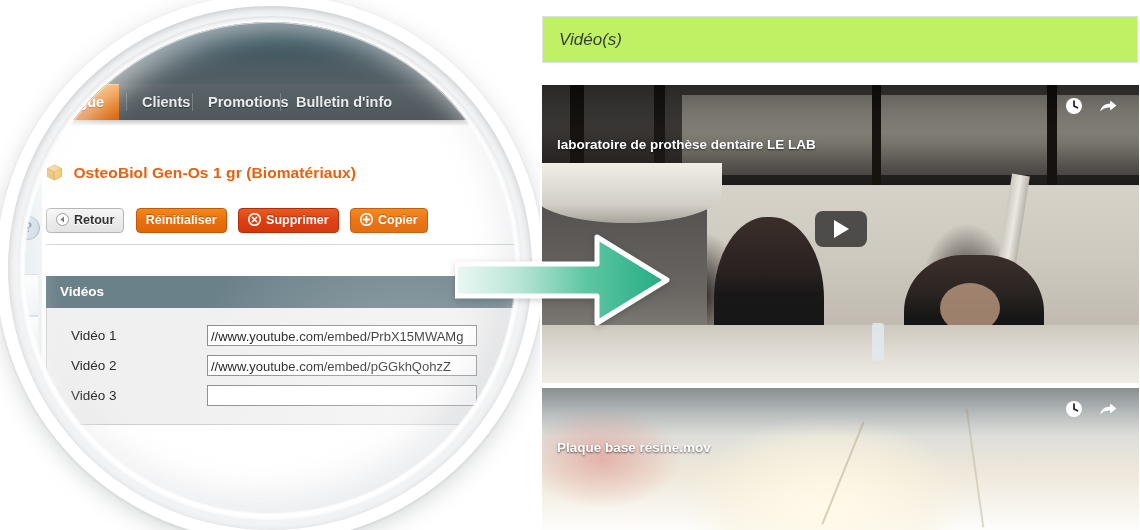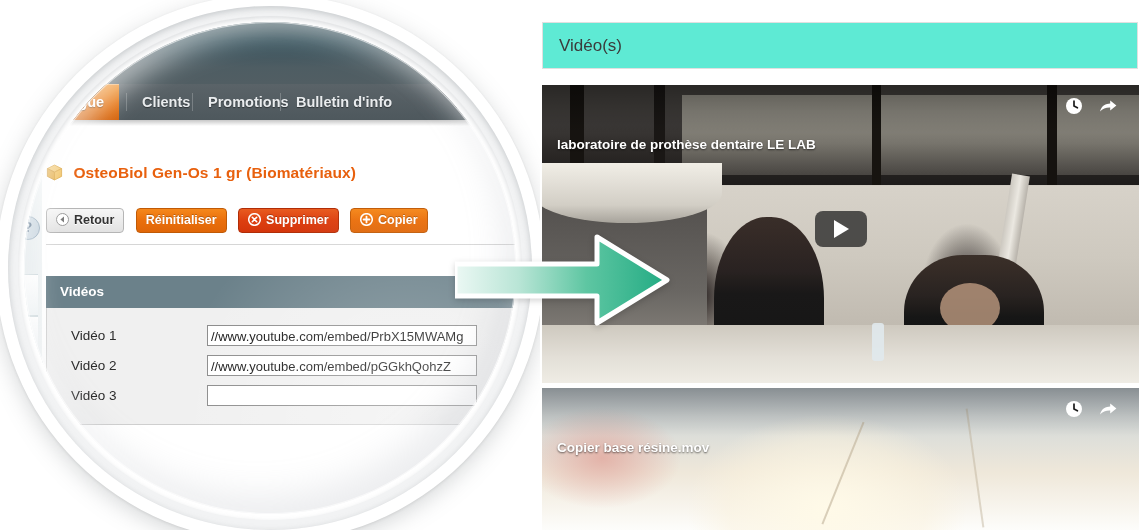--- a/index.html
+++ b/index.html
@@ -170,22 +170,22 @@
                inset 10px 12px 26px rgba(255,255,255,.55),
                inset -12px -18px 34px rgba(170,175,180,.22);
     background:
       radial-gradient(circle at 78% 82%, rgba(255,255,255,.35) 0%, rgba(255,255,255,0) 42%);
   }
 
   
   #right-col{position:absolute;left:541px;top:0;width:599px;height:530px;background:#fff;}
 
   #videos-header{
-    position:absolute;left:1px;top:22px;width:594px;height:45px;
-    background:#5eead4;border:1px solid #e0e0e0;
+    position:absolute;left:1px;top:16px;width:594px;height:45px;
+    background:#bef264;border:1px solid #e0e0e0;font-style:italic;
   }
   #videos-header-title{
     position:absolute;left:16px;top:0;line-height:45px;
     font-size:17px;color:#3b3b3b;
   }
 
   .video-card{
     position:absolute;left:1px;width:597px;overflow:hidden;background:#222;
   }
   #video-card-1{top:85px;height:298px;}
@@ -411,21 +411,21 @@
       </span>
     </div>
   </div>
 
   <div class="video-card" id="video-card-2">
     <div class="vthumb" id="thumb2">
       <div id="thumb2-crack-a"></div>
       <div id="thumb2-crack-b"></div>
     </div>
     <div class="vtitle-scrim"></div>
-    <div class="vtitle">Copier base résine.mov</div>
+    <div class="vtitle">Plaque base résine.mov</div>
     <div class="vactions">
       <span class="vact clock">
         <svg width="22" height="22" viewBox="0 0 22 22">
           <circle cx="11" cy="11" r="8" fill="#ffffff"></circle>
           <path d="M11 6.2 L11 11 L14.4 12.8" stroke="#1a1a1a" stroke-width="1.7" fill="none" stroke-linecap="round"></path>
         </svg>
       </span>
       <span class="vact share">
         <svg width="22" height="22" viewBox="0 0 22 22">
           <path d="M3 16.5 C4.5 10.5 9 8.6 13.2 8.5 L13.2 5.4 L19.4 10.6 L13.2 15.6 L13.2 12.4 C9 12.3 5.6 13.3 3 16.5 Z" fill="#ffffff"></path>

